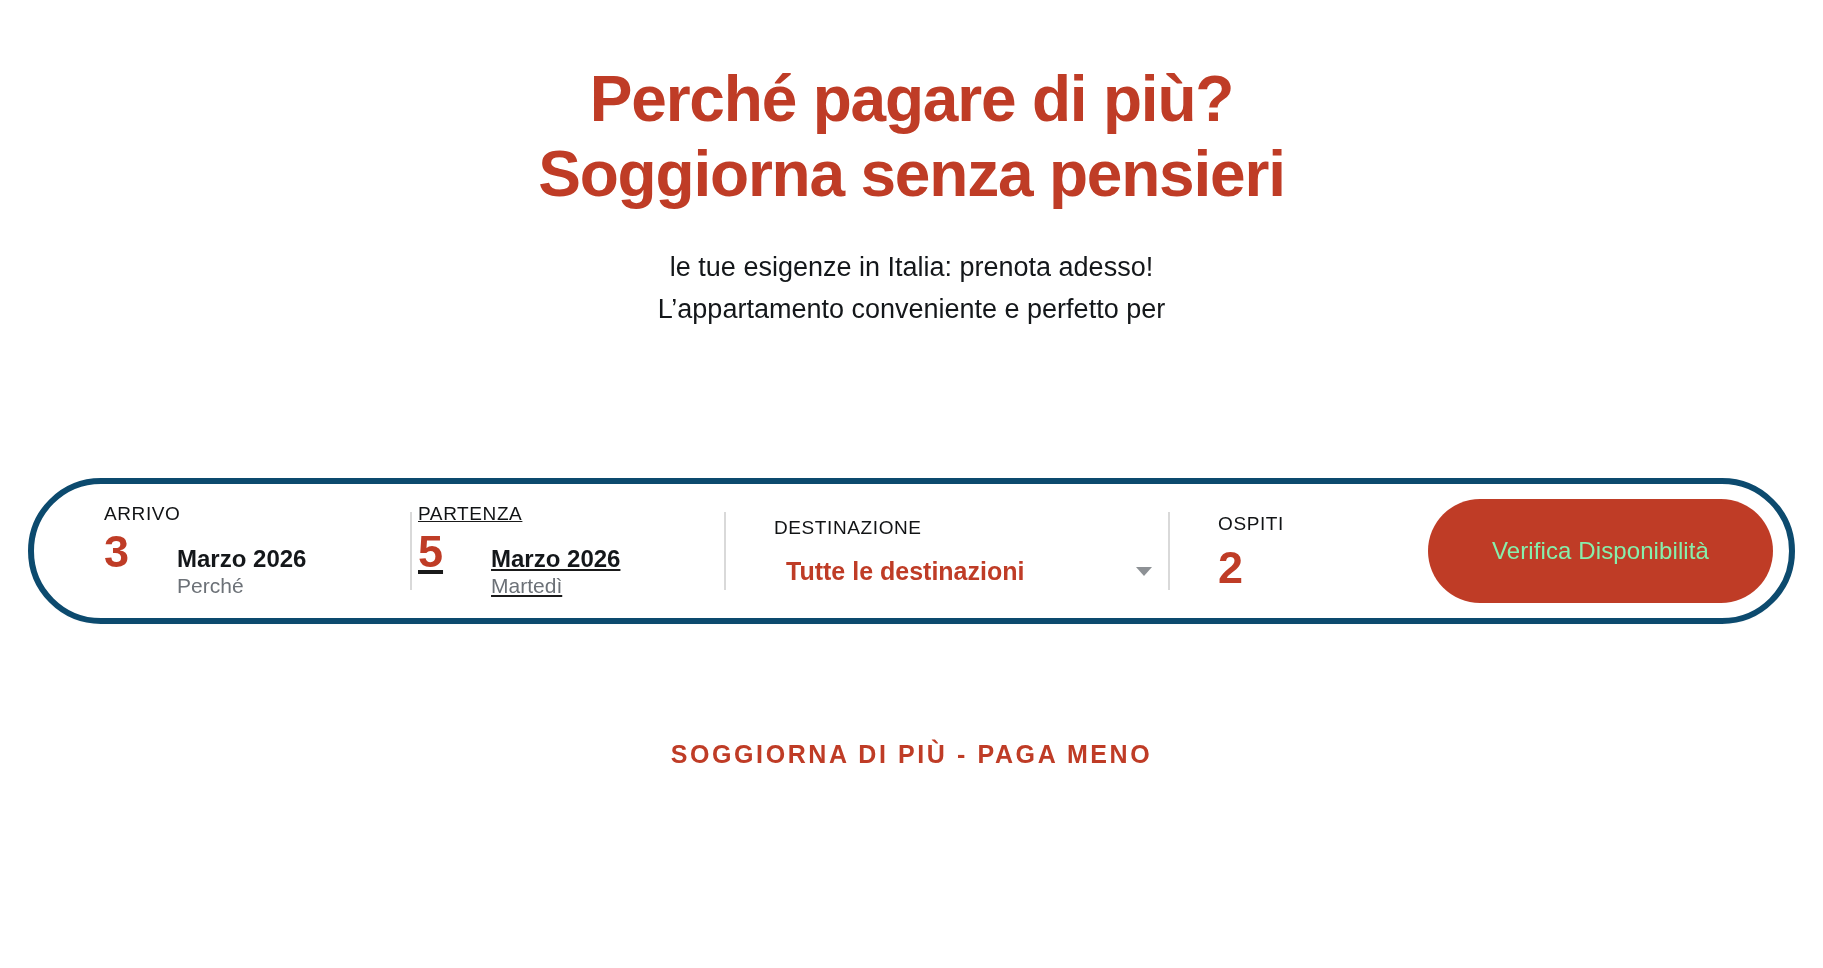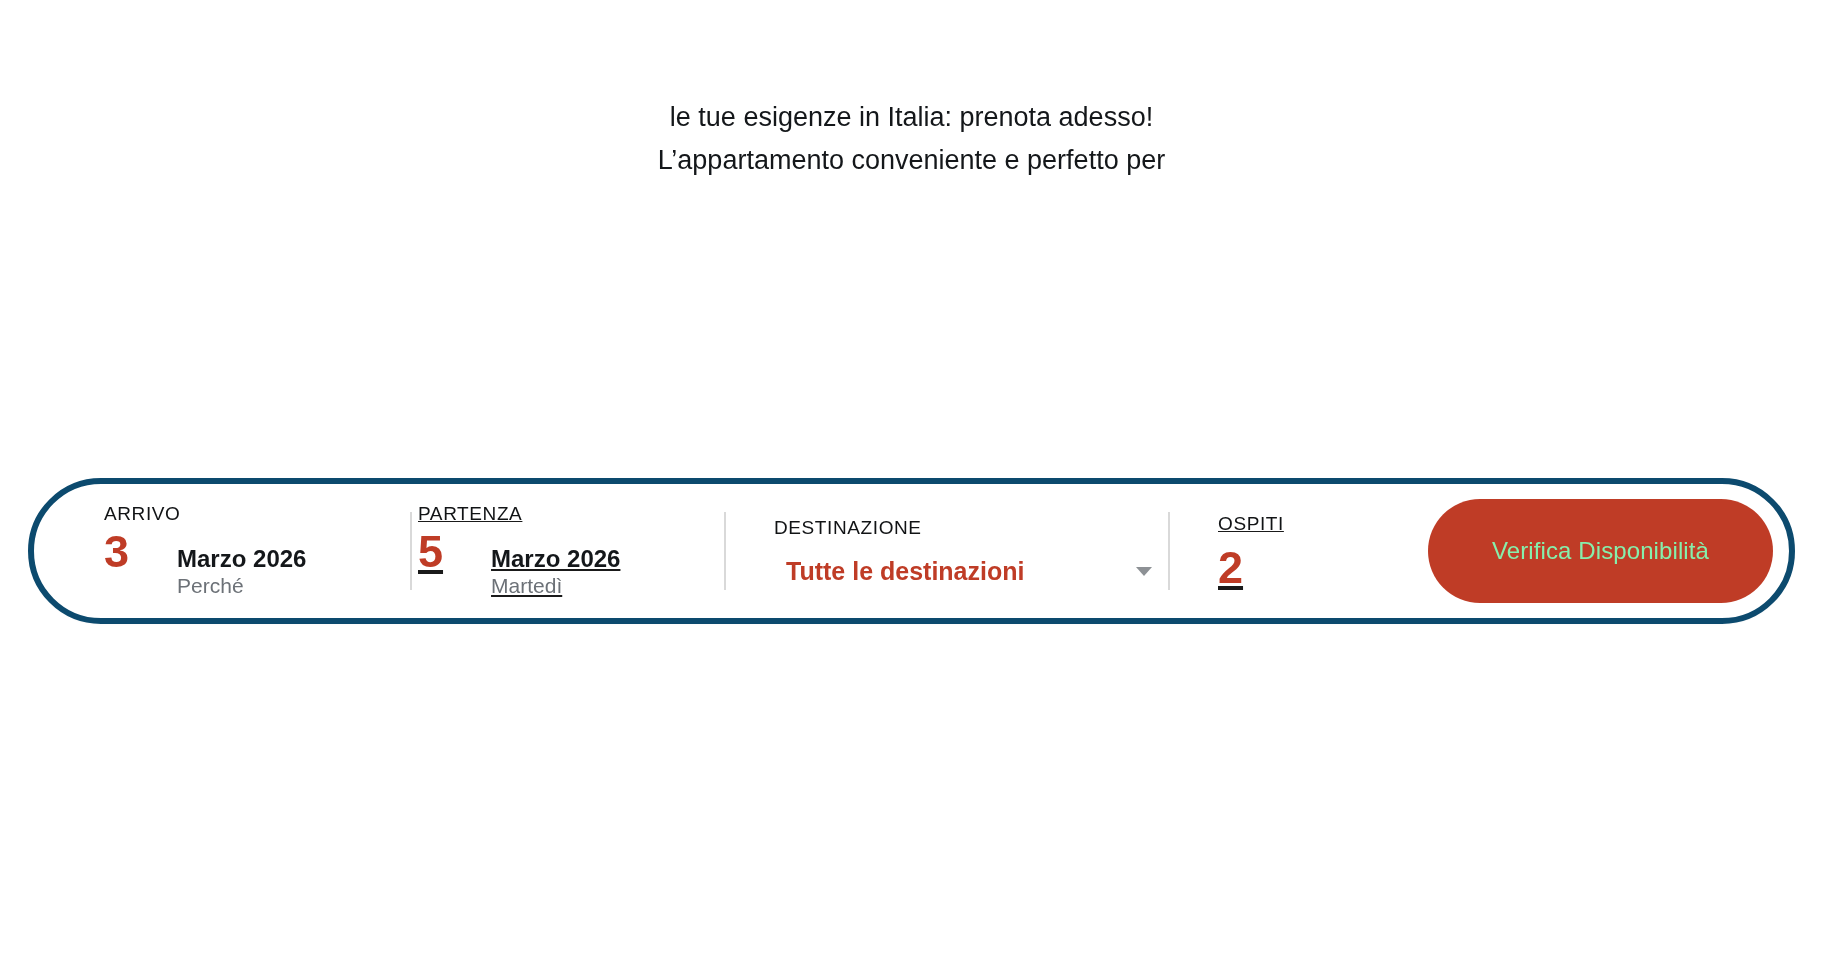--- a/index.html
+++ b/index.html
@@ -147,21 +147,20 @@
     border-left: 8px solid transparent;
     border-right: 8px solid transparent;
     border-top: 9px solid #8d9195;
     margin-left: 16px;
   }
 
   .field-ospiti {
     width: 190px;
     padding-left: 42px;
     box-sizing: border-box;
-    text-decoration: underline;
   }
   .guests-num {
     font-size: 45px;
     font-weight: bold;
     color: #bf3c26;
     line-height: 1;
     margin-top: 6px;
   }
 
   .cta {
@@ -190,20 +189,24 @@
     font-weight: bold;
     letter-spacing: 2.6px;
   }
 </style>
 </head>
 <body>
 
 <div class="page">
 
   <div class="hero">
+    <h1 class="hero-title">
+      <span class="line">Perché pagare di più?</span>
+      <span class="line">Soggiorna senza pensieri</span>
+    </h1>
     <p class="hero-sub">
       <span class="line">le tue esigenze in Italia: prenota adesso!</span>
       <span class="line">L’appartamento conveniente e perfetto per</span>
     </p>
   </div>
 
   <div class="searchbar-wrap">
     <div class="searchbar">
 
       <div class="field field-arrivo">
@@ -245,14 +248,15 @@
       <div class="field field-ospiti">
         <span class="field-label">OSPITI</span>
         <span class="guests-num">2</span>
       </div>
 
       <button class="cta">Verifica Disponibilità</button>
 
     </div>
   </div>
 
+  <div class="tagline">SOGGIORNA DI PIÙ - PAGA MENO</div>
 
 </div>
 
 </body></html>

